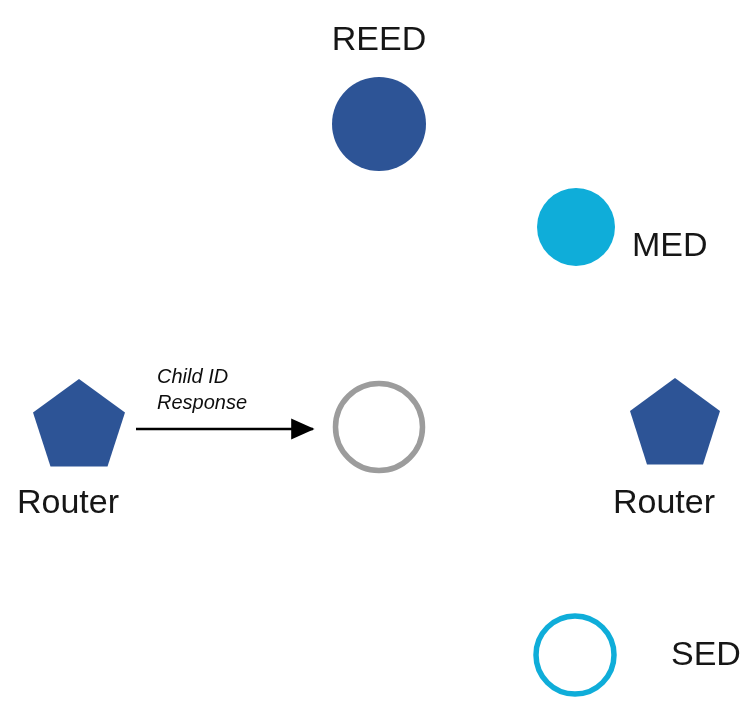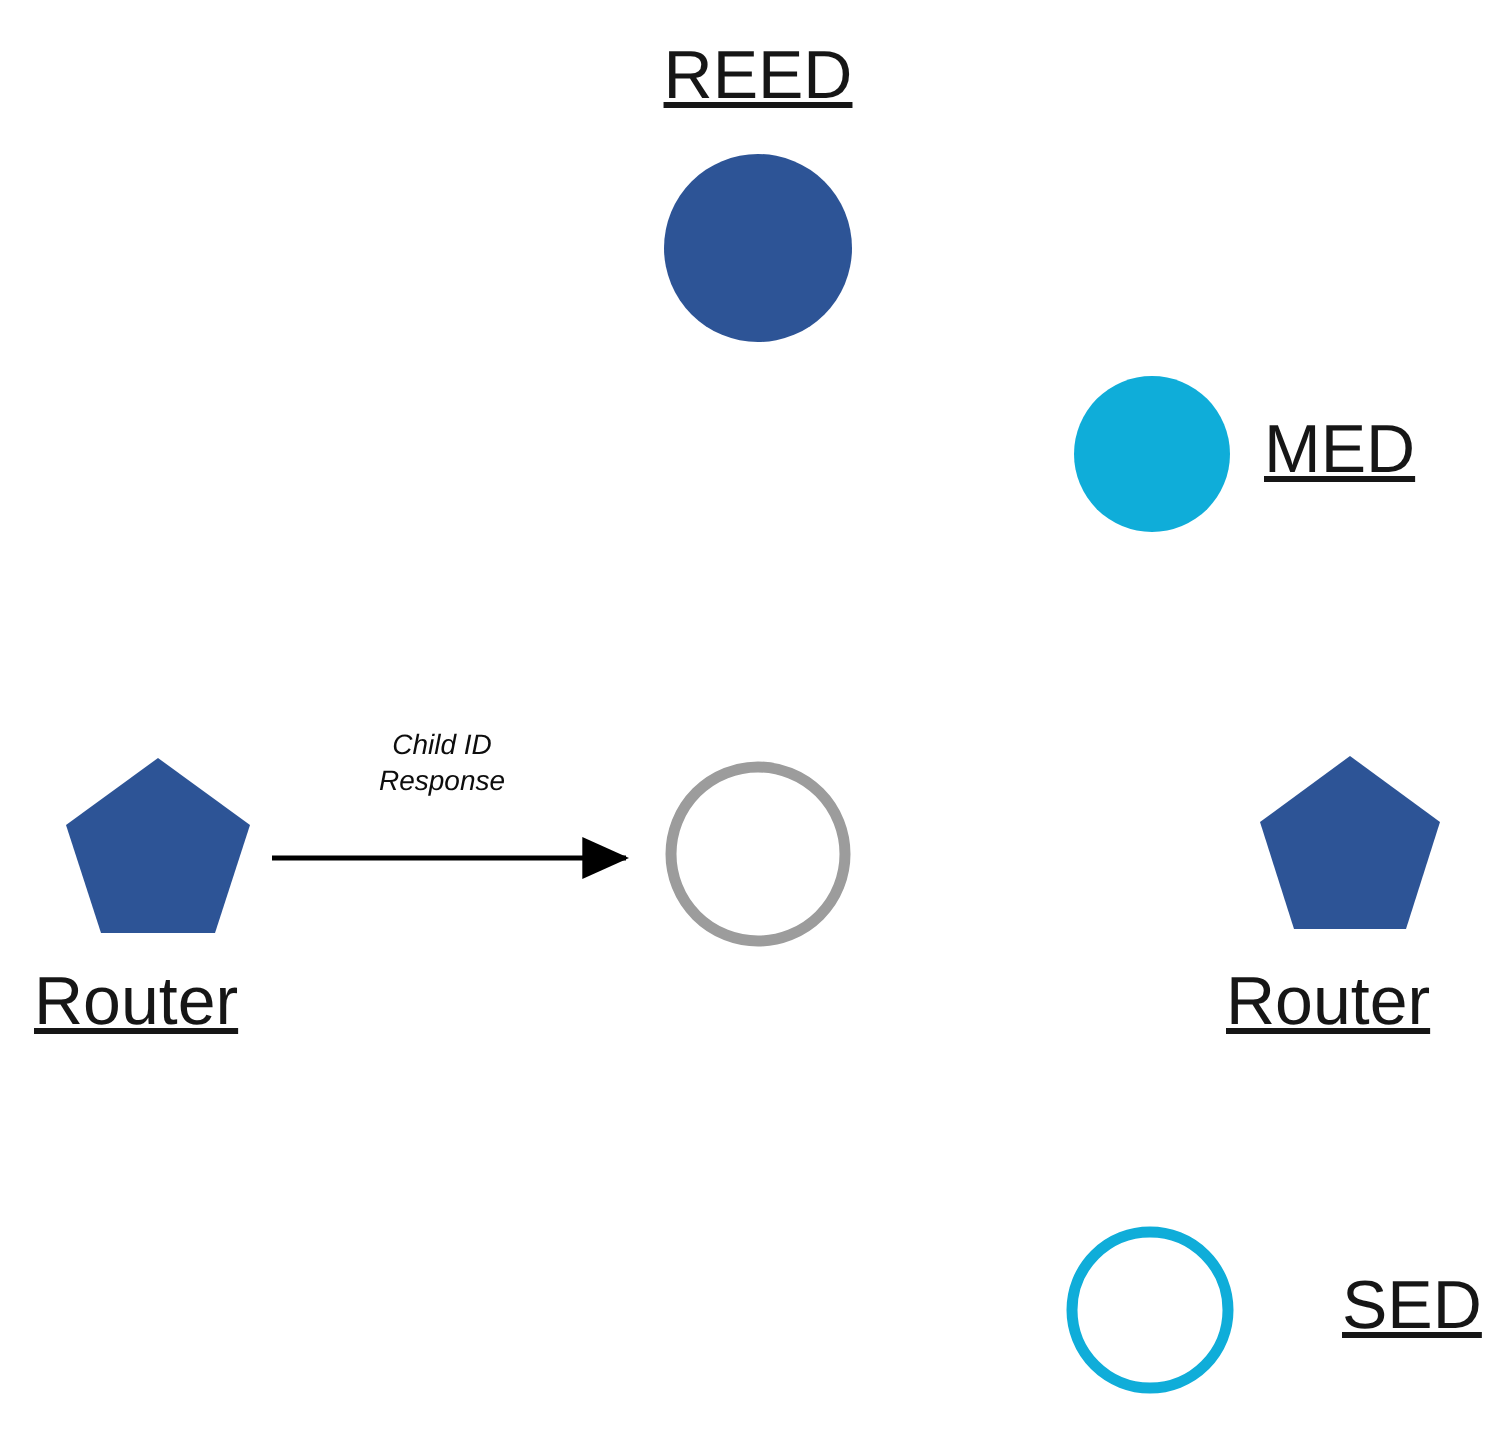--- a/index.html
+++ b/index.html
@@ -26,38 +26,36 @@
   }
 
   .node-label {
     position: absolute;
     font-family: "Liberation Sans", sans-serif;
     font-size: 34px;
     font-weight: 400;
     color: #161616;
     white-space: nowrap;
     line-height: 1;
-    text-decoration: underline;
   }
 
   .edge-label {
     position: absolute;
     font-family: "Liberation Sans", sans-serif;
     font-style: italic;
-    font-size: 14px;
+    font-size: 20px;
     font-weight: 400;
     color: #0d0d0d;
-    text-align: center;
     line-height: 1.28;
     white-space: pre-line;
   }
 
   
   #label-reed      { left: 331px; top: 21px;  width: 96px; text-align: center; }
-  #label-med       { left: 632px; top: 208px; text-align: right; }
+  #label-med       { left: 632px; top: 227px; text-align: right; }
   #label-sed       { left: 671px; top: 636px; }
   #label-router-l  { left: 17px;  top: 484px; }
   #label-router-r  { left: 613px; top: 484px; }
   #label-childid   { left: 157px; top: 364px; width: 128px; }
 </style>
 </head>
 <body>
 
 <svg id="diagram-canvas" viewBox="0 0 752 720" xmlns="http://www.w3.org/2000/svg">
 

